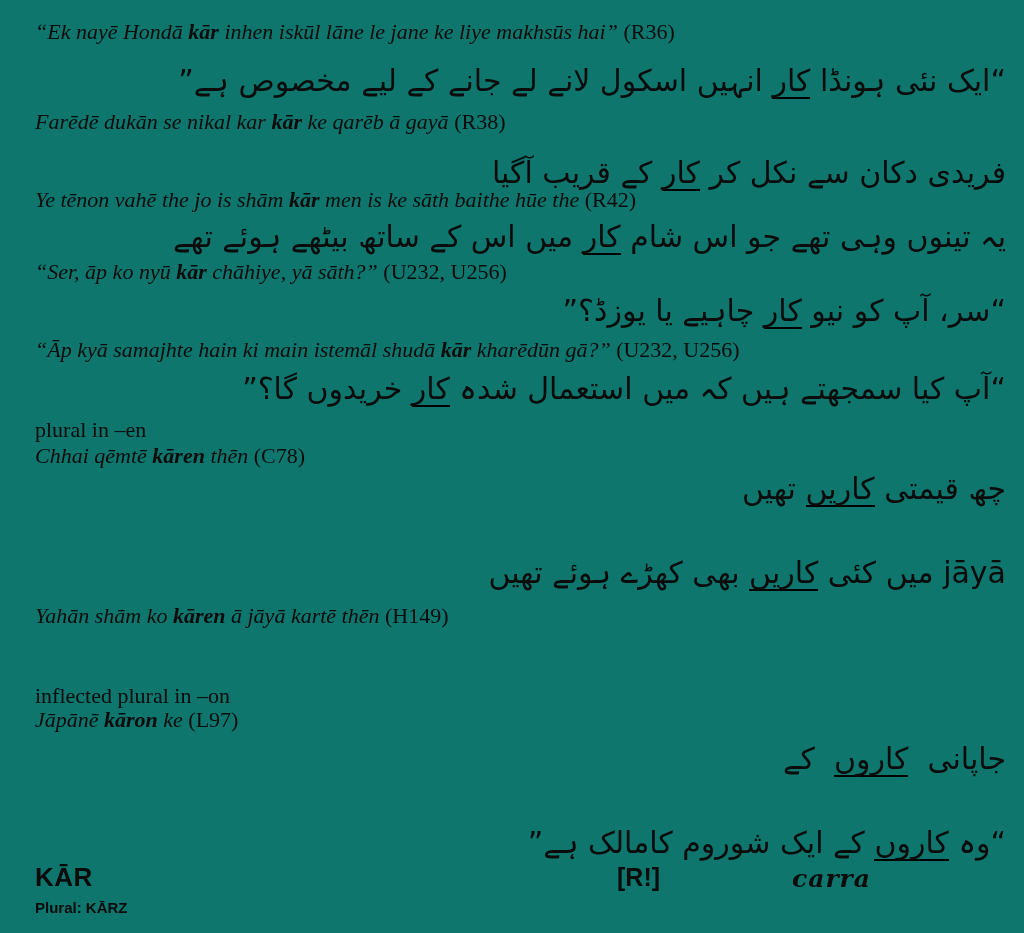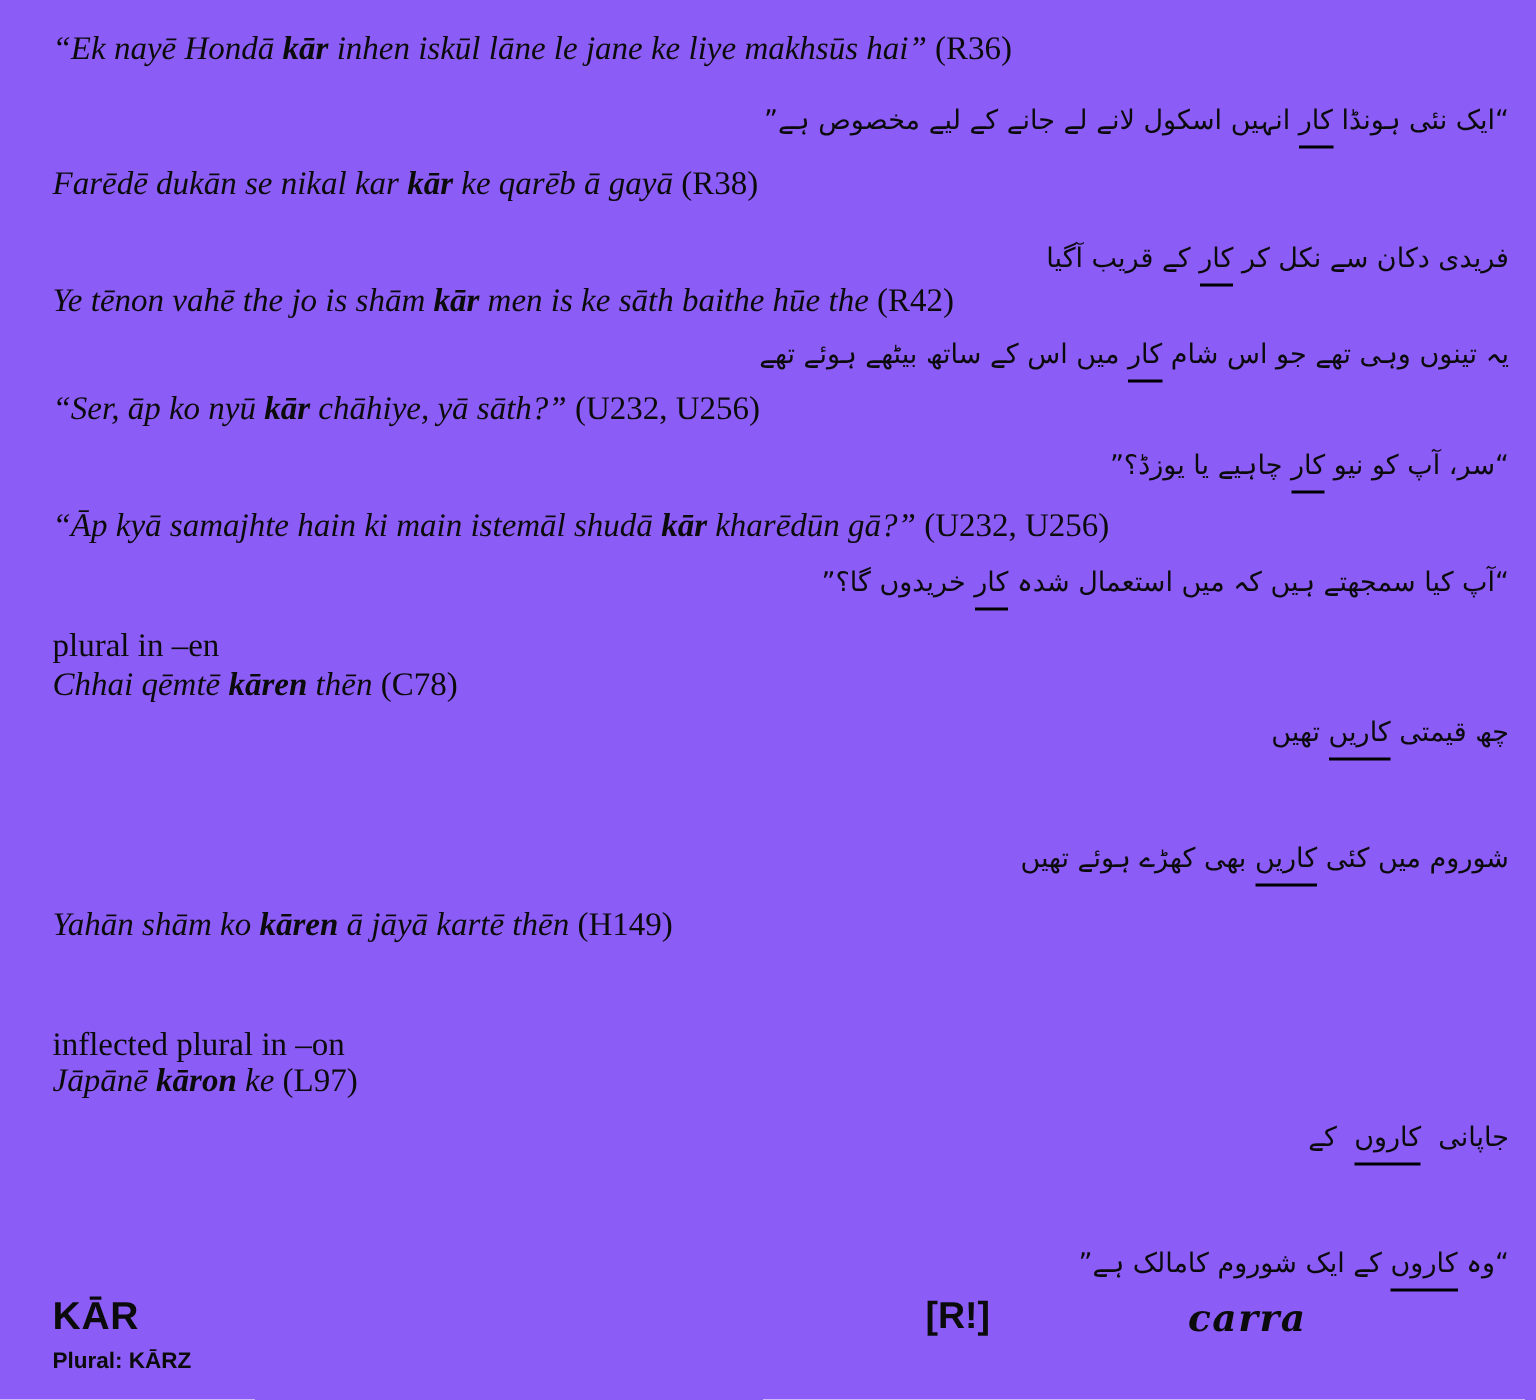--- a/index.html
+++ b/index.html
@@ -5,21 +5,21 @@
   html, body {
     margin: 0;
     padding: 0;
     background: #ffffff;
     color: #0b0b0b;
   }
   #page {
     position: relative;
     width: 1024px;
     height: 933px;
-    background: #8b5cf6;
+    background: #0f766e;
     overflow: hidden;
   }
   .latin {
     position: absolute;
     left: 35px;
     right: 20px;
     font-family: "Liberation Serif", "DejaVu Serif", serif;
     font-style: italic;
     font-size: 22px;
     line-height: 28px;
@@ -36,21 +36,21 @@
     line-height: 28px;
     white-space: pre-wrap;
   }
   .urdu {
     position: absolute;
     left: 35px;
     right: 18px;
     text-align: right;
     direction: rtl;
     font-family: "DejaVu Sans", sans-serif;
-    font-size: 18px;
+    font-size: 30px;
     line-height: 34px;
     white-space: pre-wrap;
   }
   .urdu .uw {
     display: inline-block;
     padding-bottom: 2px;
     border-bottom: 2px solid #000;
     line-height: 28px;
   }
   .headword {
@@ -101,21 +101,21 @@
   <div class="urdu" style="top:294px"><span>“سر، آپ کو نیو</span> <span class="uw">کار</span> <span>چاہیے یا یوزڈ؟”</span></div>
 
   <div class="latin" style="top:336px"><span>“Āp kyā samajhte hain ki main istemāl shudā </span><b class="kw">kār</b><span> kharēdūn gā?”</span><span class="ref"> (U232, U256)</span></div>
   <div class="urdu" style="top:372px"><span>“آپ کیا سمجھتے ہیں کہ میں استعمال شدہ</span> <span class="uw">کار</span> <span>خریدوں گا؟”</span></div>
 
   <div class="plain" style="top:416px">plural in –en</div>
 
   <div class="latin" style="top:442px"><span>Chhai qēmtē </span><b class="kw">kāren</b><span> thēn</span><span class="ref"> (C78)</span></div>
   <div class="urdu" style="top:472px"><span>چھ قیمتی</span> <span class="uw">کاریں</span> <span>تھیں</span></div>
 
-  <div class="urdu" style="top:556px"><span>شوروم میں کئی</span> <span class="uw">کاریں</span> <span>بھی کھڑے ہوئے تھیں</span></div>
+  <div class="urdu" style="top:556px"><span>jāyā میں کئی</span> <span class="uw">کاریں</span> <span>بھی کھڑے ہوئے تھیں</span></div>
 
   <div class="latin" style="top:602px"><span>Yahān shām ko </span><b class="kw">kāren</b><span> ā jāyā kartē thēn</span><span class="ref"> (H149)</span></div>
 
   <div class="plain" style="top:682px">inflected plural in –on</div>
 
   <div class="latin" style="top:706px"><span>Jāpānē </span><b class="kw">kāron</b><span> ke</span><span class="ref"> (L97)</span></div>
   <div class="urdu" style="top:742px"><span>جاپانی</span>  <span class="uw">کاروں</span>  <span>کے</span></div>
 
   <div class="urdu" style="top:826px"><span>“وہ</span> <span class="uw">کاروں</span> <span>کے ایک شوروم کامالک ہے”</span></div>
 

